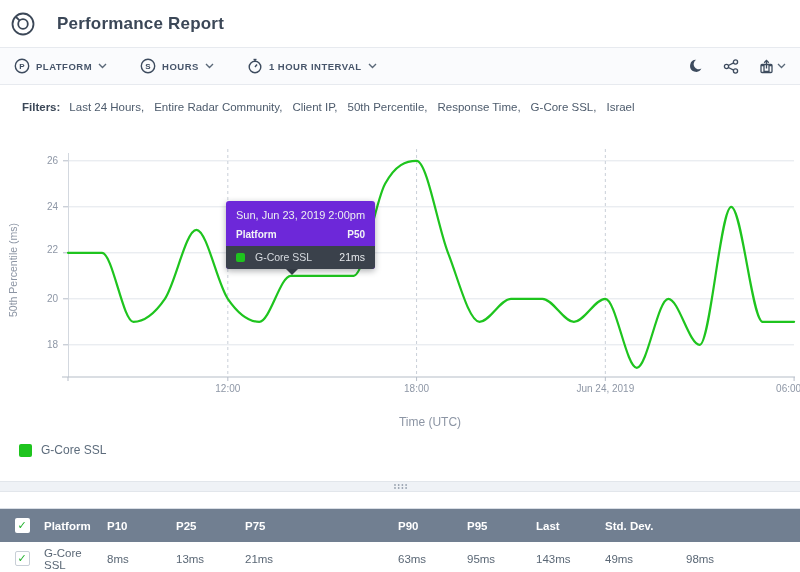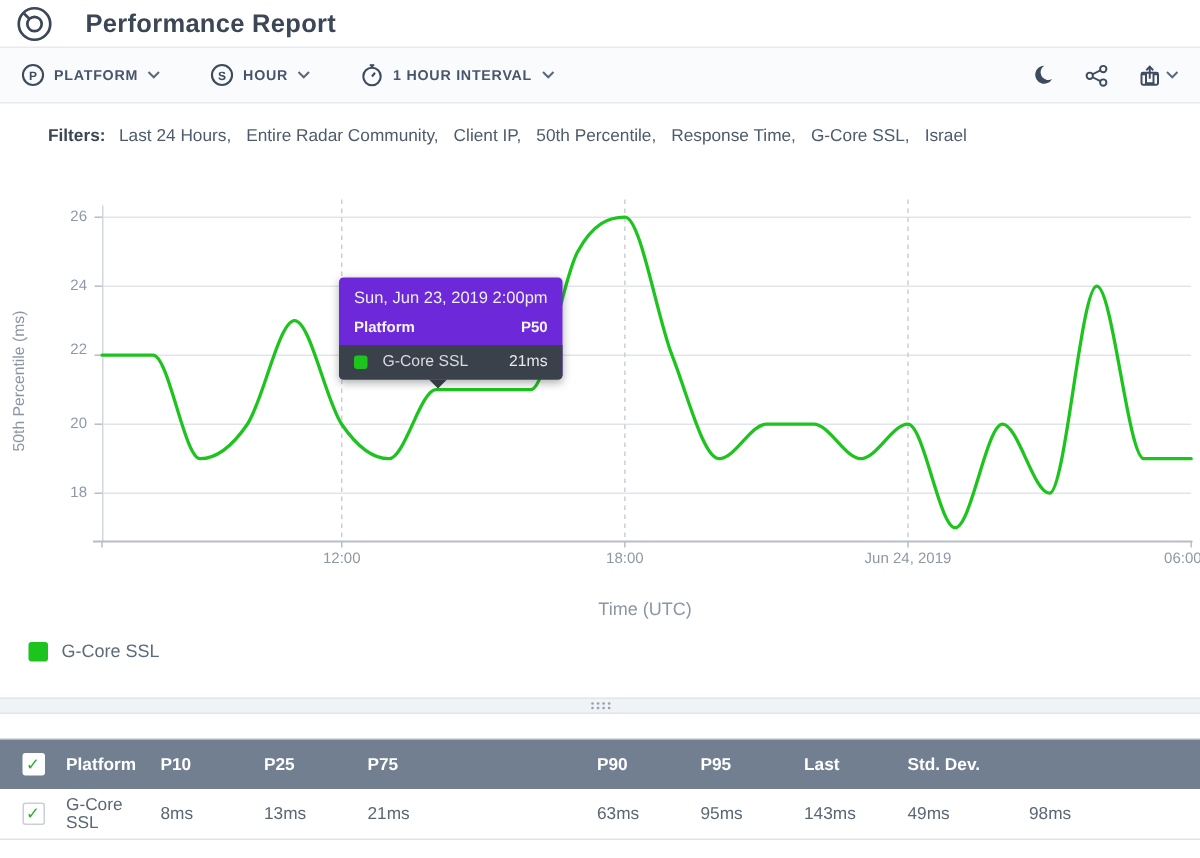--- a/index.html
+++ b/index.html
@@ -1,36 +1,36 @@
 <!DOCTYPE html>
 <html><head>
 <meta charset="utf-8">
 <style>
   * { box-sizing: border-box; margin: 0; padding: 0; }
   html,body { width:800px; height:572px; overflow:hidden; background:#fff;
     font-family:"Liberation Sans","DejaVu Sans",sans-serif; color:#3b4757; }
 
   
-  .app-header { height:32px; display:flex; align-items:center; padding-left:10px;
+  .app-header { height:48px; display:flex; align-items:center; padding-left:10px;
     border-bottom:1px solid #e7eaef; background:#fff; }
   .logo { width:26px; height:26px; flex:0 0 auto; }
   .app-title { margin-left:21px; font-size:17px; font-weight:600; color:#3b4757; letter-spacing:.2px; }
 
   
   .toolbar { height:37px; background:#fafbfd; border-bottom:1px solid #e7eaef;
     display:flex; align-items:center; padding:0 14px; }
   .dd { display:flex; align-items:center; gap:6px; margin-right:33px; cursor:pointer; background:none; border:none; }
   .dd-icon { width:16px; height:16px; color:#3d4b5e; }
   .dd-label { font-size:9.5px; font-weight:600; letter-spacing:.5px; color:#47556a; }
   .chev { width:9px; height:6px; color:#5a6878; }
   .tb-right { margin-left:auto; display:flex; align-items:center; gap:20px; }
   .tb-act { background:none; border:none; cursor:pointer; color:#3d4b5e; display:flex; align-items:center; gap:3px; }
 
   
-  .filters { margin:16px 0 0 32px; font-size:11.5px; color:#4d5b6c; display:flex; flex-wrap:nowrap; }
+  .filters { margin:16px 0 0 22px; font-size:11.5px; color:#4d5b6c; display:flex; flex-wrap:nowrap; }
   .filters b { color:#3b4757; margin-right:9px; font-size:11.5px; }
   .f-item { margin-right:10px; white-space:nowrap; }
 
   
   .chart-section { position:relative; height:300px; margin-top:8px; }
   #plot { position:absolute; left:68px; top:26px; overflow:visible; }
   .ytick { position:absolute; left:0; width:58px; text-align:right; font-size:10px; color:#8e97a6; }
   .xtick { position:absolute; font-size:10px; color:#8e97a6; white-space:nowrap; transform:translateX(-50%); }
   .ylab { position:absolute; left:-42px; top:143px; transform:rotate(-90deg); transform-origin:center;
     font-size:10.5px; color:#8c95a4; width:110px; text-align:center; }
@@ -92,21 +92,21 @@
     <span class="dd-label">PLATFORM</span>
     <svg class="chev" viewBox="0 0 9 6" fill="none" stroke="currentColor" stroke-width="1.4">
         <polyline points="1,1 4.5,4.5 8,1"></polyline>
       </svg>
   </button>
   <button class="dd">
     <svg class="dd-icon" viewBox="0 0 16 16" fill="none" stroke="currentColor" stroke-width="1.4">
       <circle cx="8" cy="8" r="6.7"></circle>
         <text x="8" y="11" font-size="8" font-weight="bold" fill="currentColor" stroke="none" text-anchor="middle">S</text>
     </svg>
-    <span class="dd-label">HOUR</span>
+    <span class="dd-label">HOURS</span>
     <svg class="chev" viewBox="0 0 9 6" fill="none" stroke="currentColor" stroke-width="1.4">
         <polyline points="1,1 4.5,4.5 8,1"></polyline>
       </svg>
   </button>
   <button class="dd">
     <svg class="dd-icon" viewBox="0 0 16 16" fill="none" stroke="currentColor" stroke-width="1.4">
       <circle cx="8" cy="9" r="5.8"></circle>
         <line x1="8" y1="9" x2="10" y2="6.5"></line>
         <line x1="6.5" y1="1.5" x2="9.5" y2="1.5"></line>
         <line x1="8" y1="1.5" x2="8" y2="3.2"></line>

